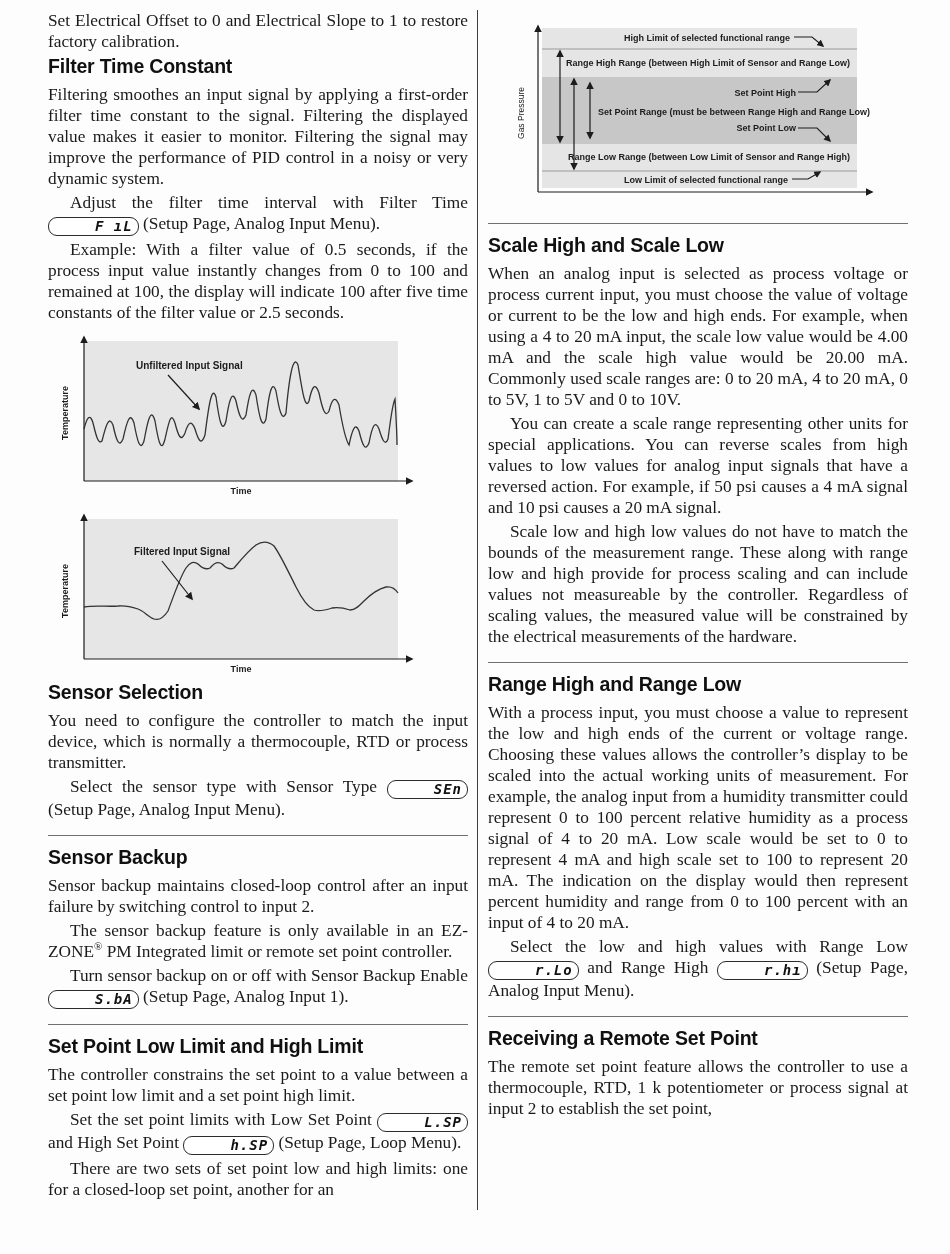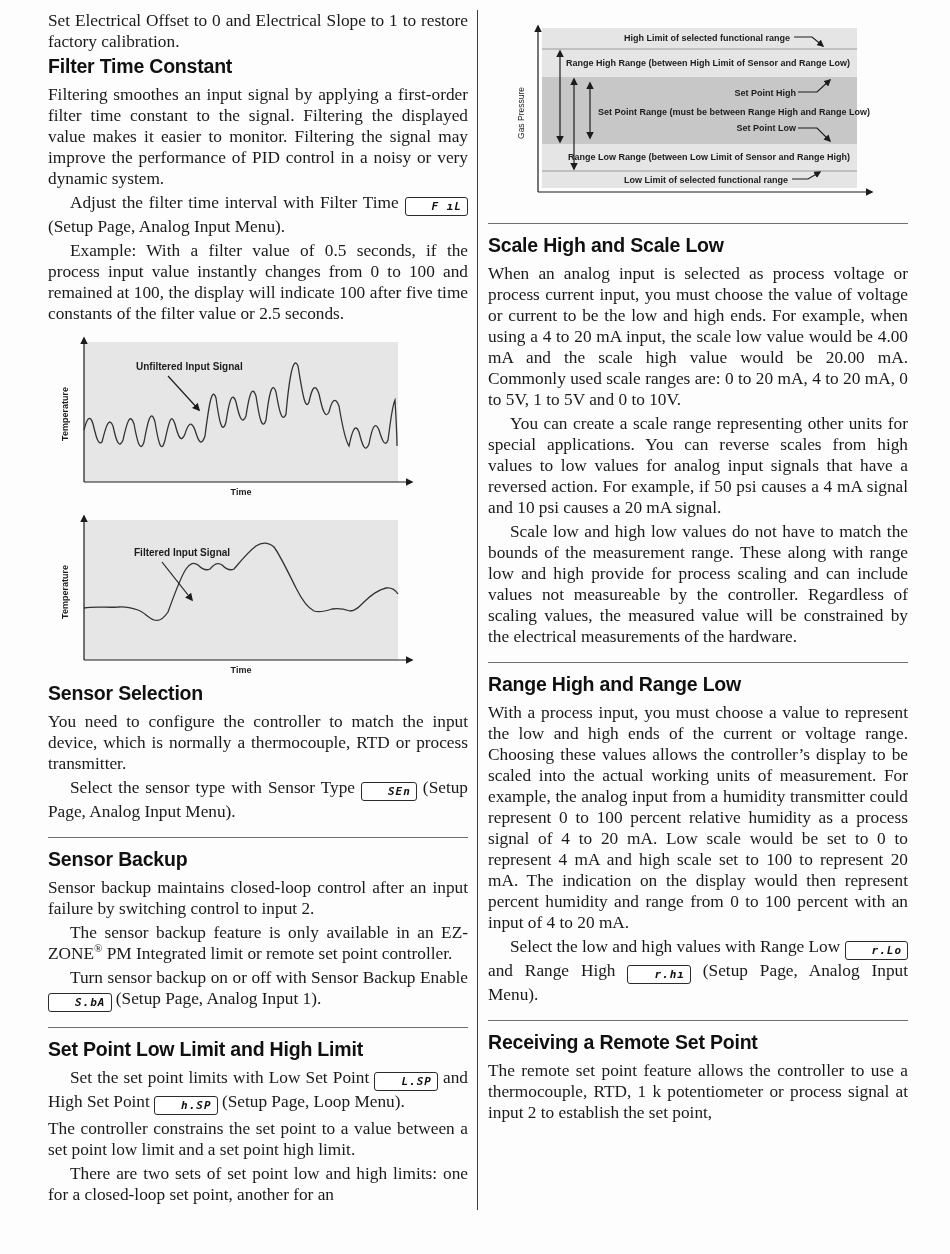--- a/index.html
+++ b/index.html
@@ -12,23 +12,23 @@
   .col.right{margin-left:9px;border-left:1px solid #3d3d3d;padding-left:10px;min-height:1200px}
   p.body{margin:0 0 3px;text-align:justify;font-size:17.3px;line-height:21px}
   p.ind{text-indent:22px}
   h2.sec{
     font-family:"Liberation Sans",sans-serif;font-weight:700;font-size:19.5px;
     letter-spacing:-0.2px;margin:1px 0 6px;color:#101010;
   }
   hr.rule{border:0;border-top:1px solid #707070;margin:15px 0 10px}
   hr.rule + h2.sec{margin-top:0}
   .seg{
-    display:inline-block;border:1.5px solid #2b2b2b;border-radius:3px;background:#fff;
+    display:inline-block;border:1.5px solid #2b2b2b;border-radius:9px;background:#fff;
     font-family:"DejaVu Sans Mono",monospace;font-style:italic;font-weight:bold;
-    font-size:11px;line-height:15px;padding:1px 5px 1px 4px;letter-spacing:1px;
+    font-size:14px;line-height:15px;padding:1px 5px 1px 24px;letter-spacing:1px;
     vertical-align:-2px;white-space:pre;color:#111;
   }
   sup{font-size:11px;line-height:0}
   figure{margin:6px 8px 2px;padding:0}
   svg text{font-family:"Liberation Sans",sans-serif;fill:#1c1c1c}
   text.fl{font-size:10px;font-weight:bold}
   text.fa{font-size:9px;font-weight:bold}
   text.f3{font-size:9px;font-weight:bold}
   .footer{
     position:absolute;left:44px;right:40px;top:1280px;border-top:1px solid #2f2f2f;
@@ -100,22 +100,22 @@
     <p class="body ind">Select the sensor type with Sensor Type <span class="seg">SEn</span> (Setup Page, Analog Input Menu).</p>
 
     <hr class="rule">
     <h2 class="sec">Sensor Backup</h2>
     <p class="body">Sensor backup maintains closed-loop control after an input failure by switching control to input 2.</p>
     <p class="body ind">The sensor backup feature is only available in an EZ-ZONE<sup>®</sup> PM Integrated limit or remote set point controller.</p>
     <p class="body ind">Turn sensor backup on or off with Sensor Backup Enable <span class="seg">S.bA</span> (Setup Page, Analog Input 1).</p>
 
     <hr class="rule">
     <h2 class="sec">Set Point Low Limit and High Limit</h2>
+    <p class="body">The controller constrains the set point to a value between a set point low limit and a set point high limit.</p>
     <p class="body ind">Set the set point limits with Low Set Point <span class="seg">L.SP</span> and High Set Point <span class="seg">h.SP</span> (Setup Page, Loop Menu).</p>
-    <p class="body">The controller constrains the set point to a value between a set point low limit and a set point high limit.</p>
     <p class="body ind">There are two sets of set point low and high limits: one for a closed-loop set point, another for an</p>
   </div>
 
   <div class="col right">
 
     <figure style="margin:8px 0 4px 24px">
       <svg width="386" height="186" viewBox="0 0 386 186">
         <rect x="30" y="10" width="315" height="160" fill="#e5e5e5"></rect>
         <rect x="30" y="59" width="315" height="67" fill="#c7c7c7"></rect>
         <line x1="30" y1="31" x2="345" y2="31" stroke="#9a9a9a" stroke-width="1"></line>

